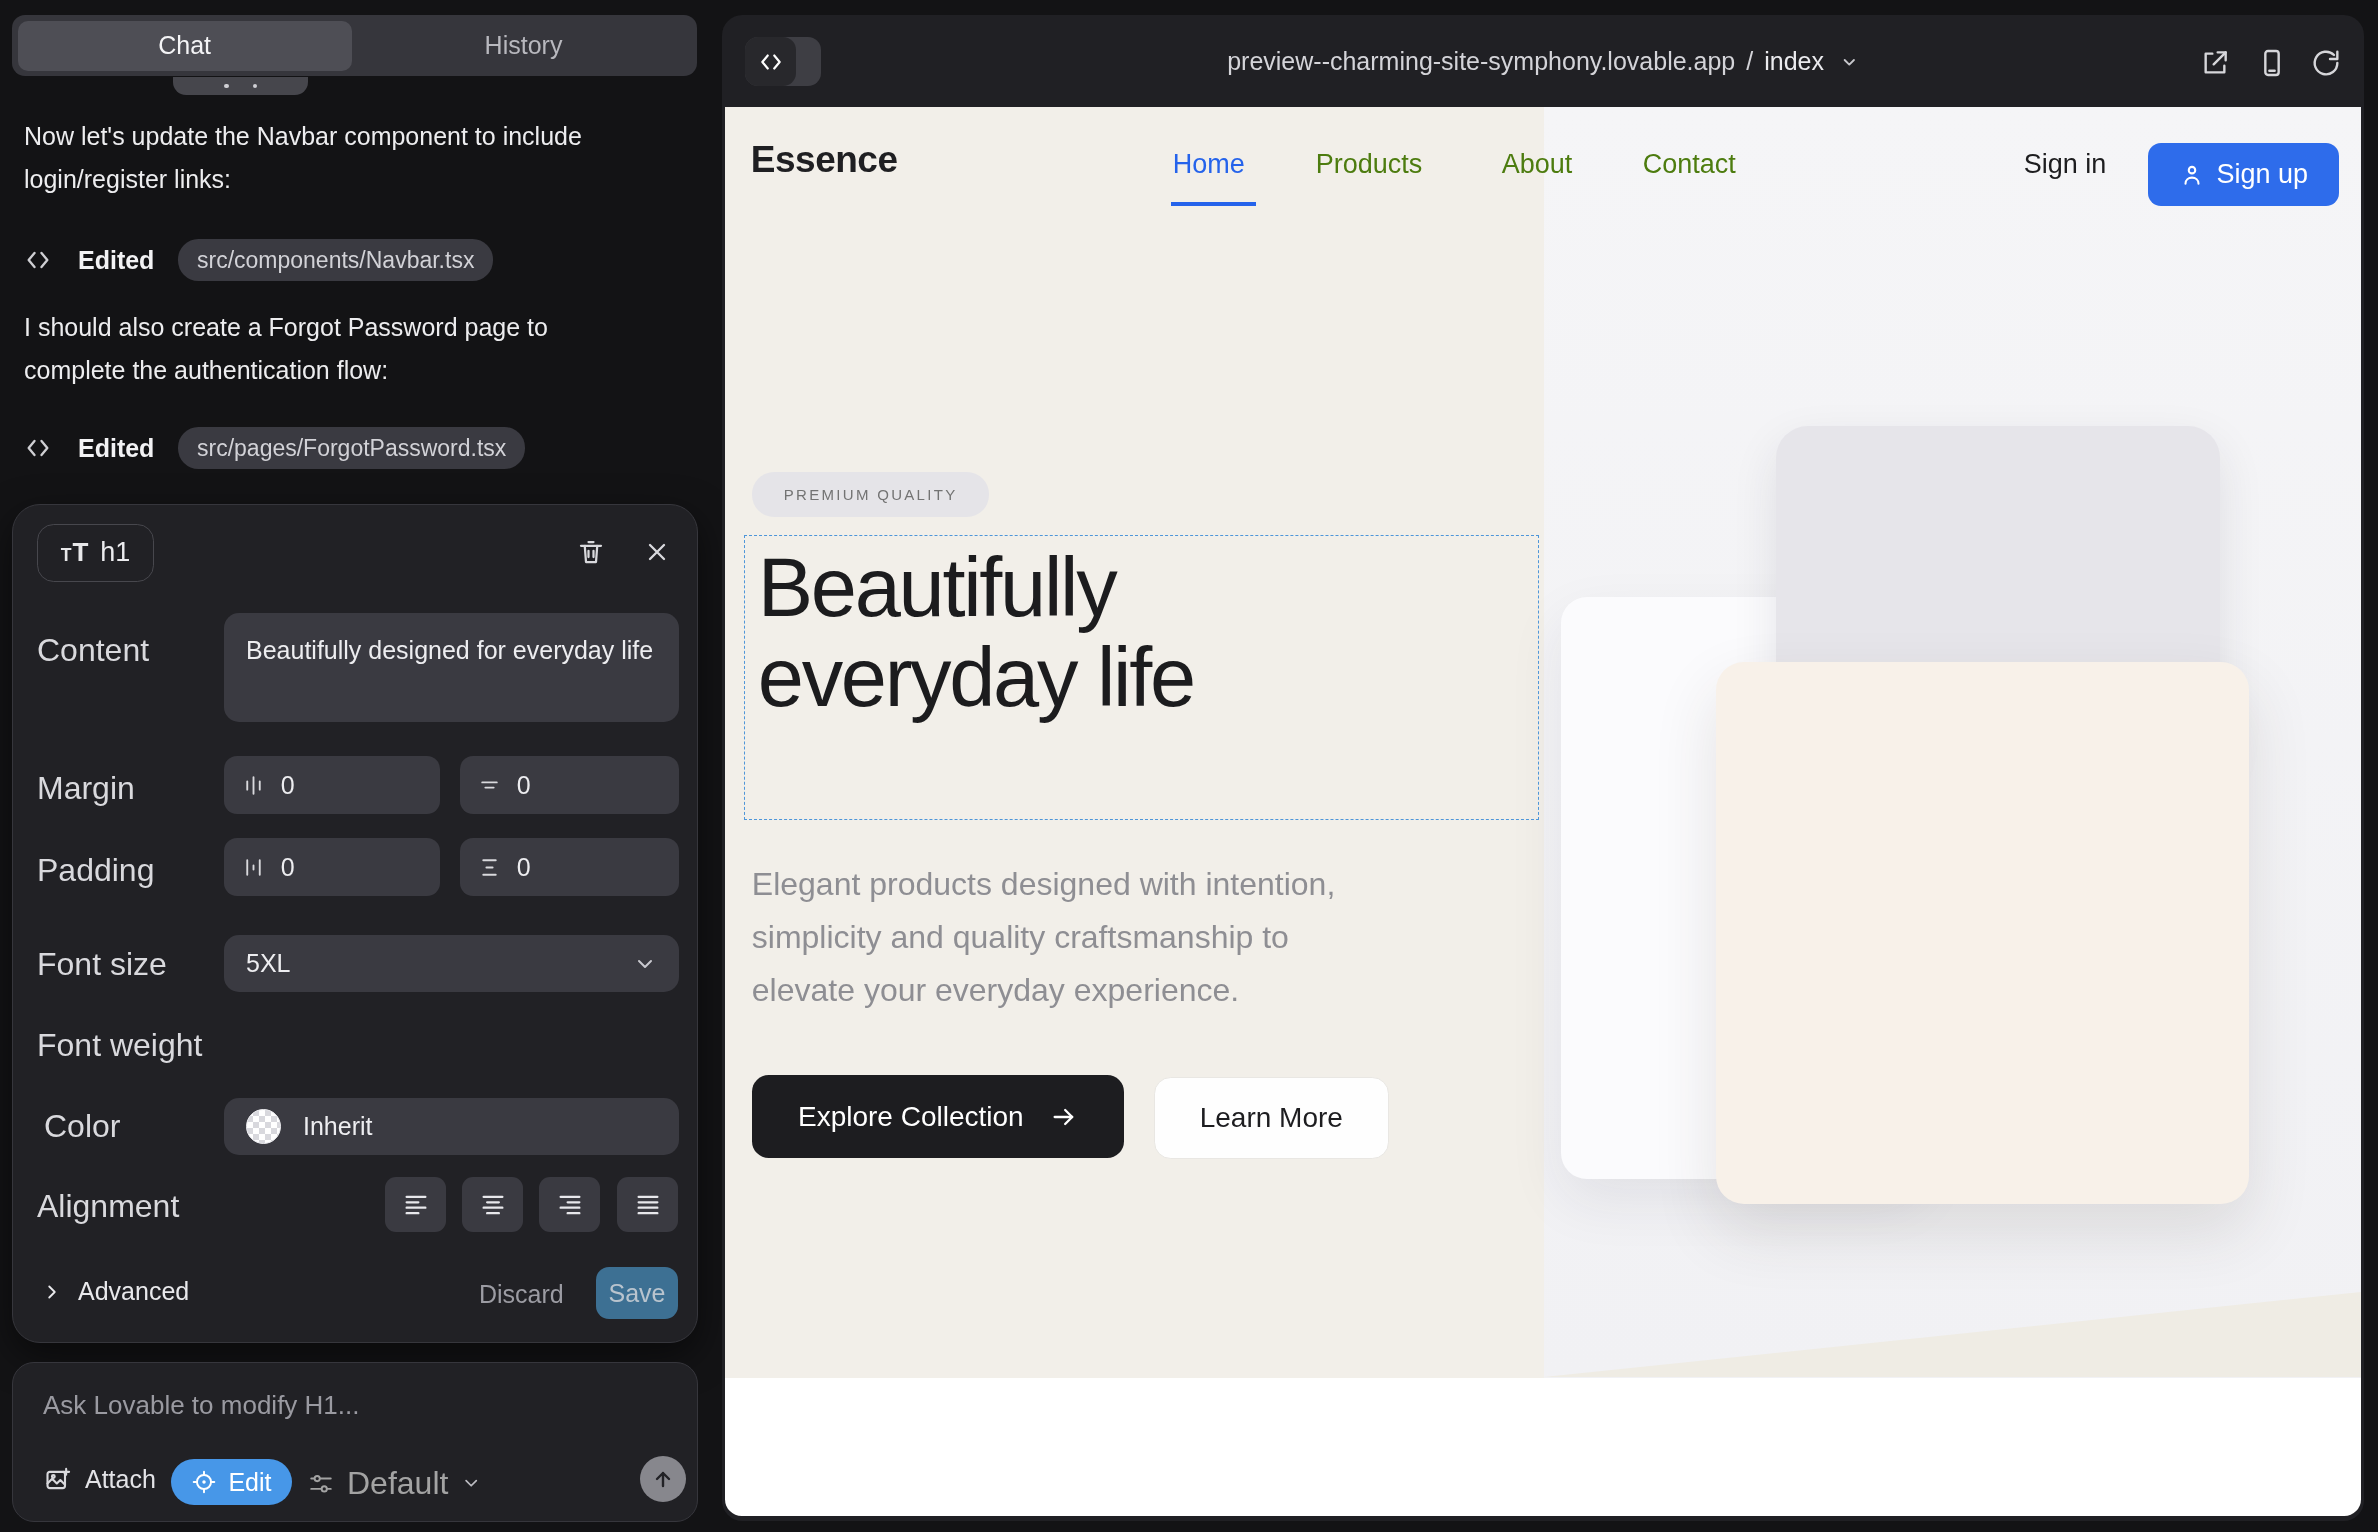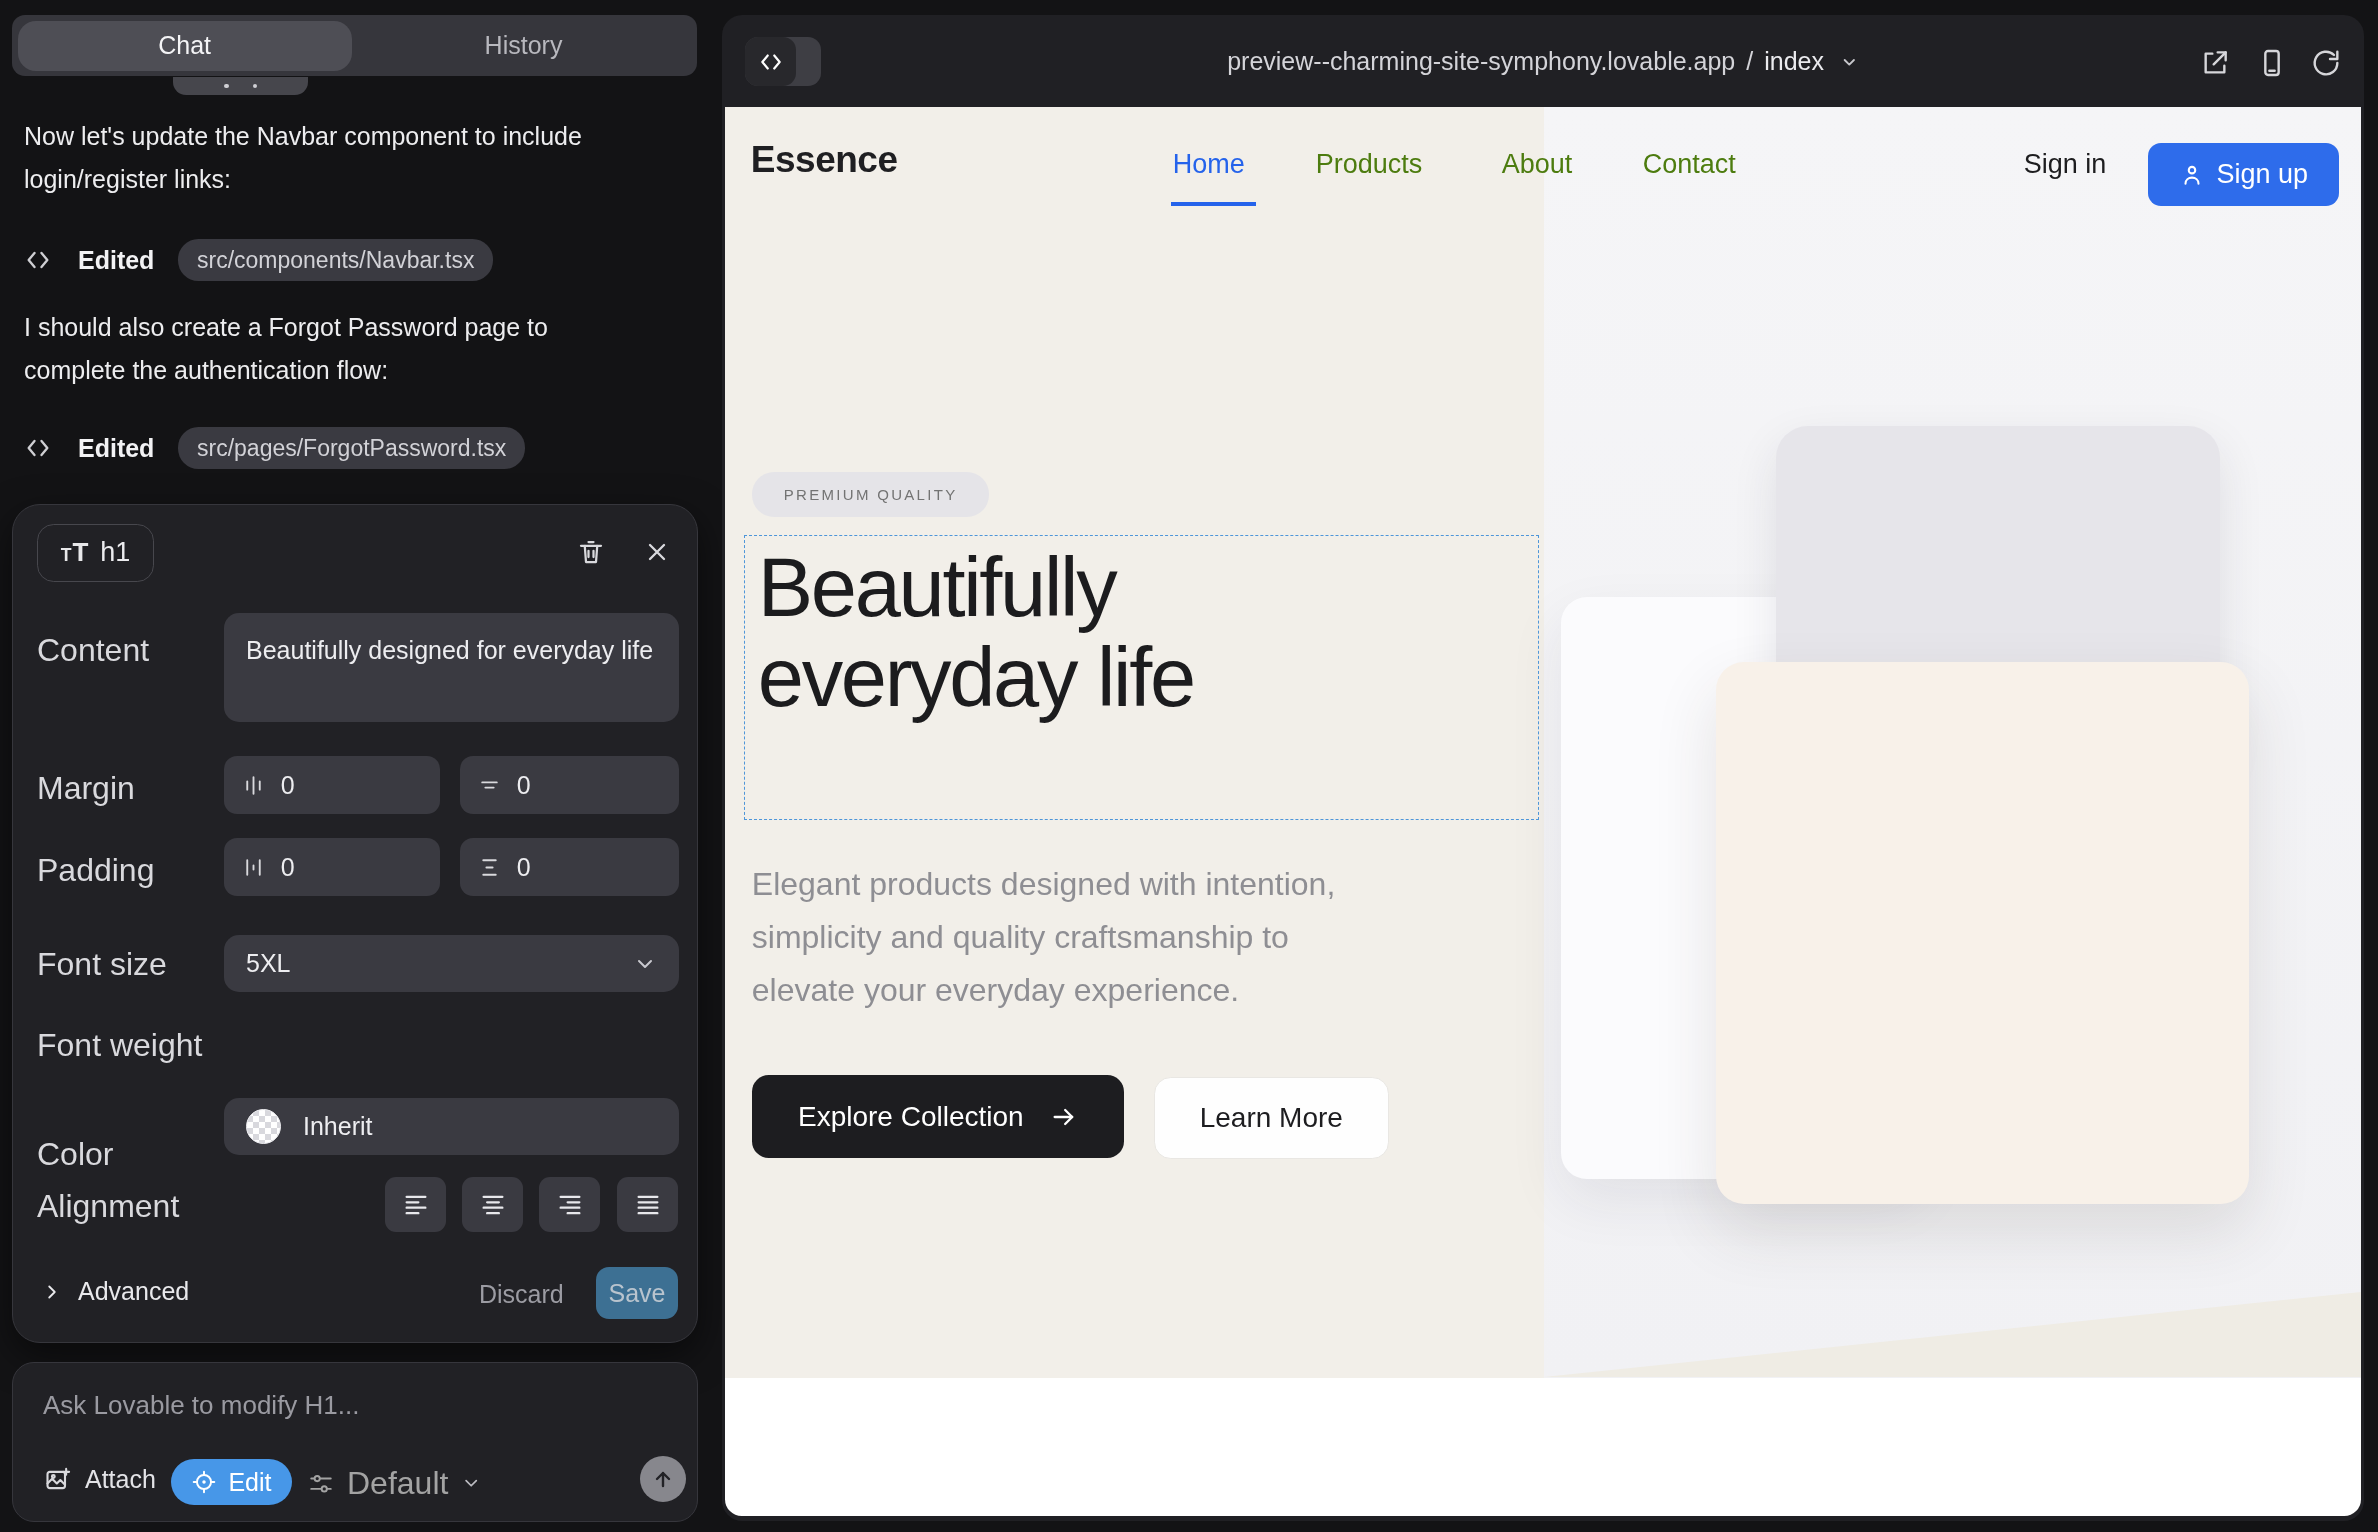--- a/index.html
+++ b/index.html
@@ -4,21 +4,21 @@
 <style>
   * { margin:0; padding:0; box-sizing:border-box; }
   html,body { background:#131315; }
   body { font-family:"Liberation Sans", sans-serif; }
   .app { position:relative; width:2378px; height:1532px; background:#131315; overflow:hidden; }
   svg { display:block; }
 
   
   .left { position:absolute; left:0; top:0; width:722px; height:1532px; }
   .tabbar { position:absolute; left:12px; top:15px; width:685px; height:61px; background:#36363c; border-radius:13px; }
-  .tab-chat { position:absolute; left:5.6px; top:5.6px; width:334px; height:50px; background:#4e4e55; border-radius:18px;
+  .tab-chat { position:absolute; left:5.6px; top:5.6px; width:334px; height:50px; background:#4e4e55; border-radius:10px;
     display:flex; align-items:center; justify-content:center; color:#f4f4f6; font-size:25px; font-weight:500; }
   .tab-history { position:absolute; left:343px; top:5.6px; width:337px; height:50px; display:flex; align-items:center; justify-content:center;
     color:#b8b8be; font-size:25px; }
   .scroll-remnant { position:absolute; left:173px; top:77px; width:135px; height:17.6px; background:#46464c; border-radius:0 0 13px 13px;
     display:flex; align-items:center; justify-content:center; gap:24px; }
   .scroll-remnant i { width:4.6px; height:4.6px; border-radius:50%; background:#cfcfd4; }
 
   .msg { position:absolute; left:24px; color:#ededef; font-size:25px; line-height:43px; width:573px; }
   .msg2 { width:612px; }
   .edited-row { position:absolute; left:24px; height:46px; display:flex; align-items:center; }
@@ -206,21 +206,21 @@
         <span>5XL</span>
         <span class="chev">
           <svg width="24" height="24" viewBox="0 0 24 24" fill="none" stroke="currentColor" stroke-width="2" stroke-linecap="round" stroke-linejoin="round">
               <path d="M6 9l6 6 6-6"></path>
             </svg>
         </span>
       </div>
 
       <div class="fld-label" style="top:524px;">Font weight</div>
 
-      <div class="fld-label" style="top:633px;">Color</div>
+      <div class="fld-label" style="top:605px;margin-left:7px;">Color</div>
       <div class="field select" style="left:211px; top:593px; width:455px; height:57px; gap:22px;">
         <span class="swatch"></span>
         <span>Inherit</span>
       </div>
 
       <div class="fld-label" style="top:685px;">Alignment</div>
       <div class="align-btn" style="left:372px;">
         <span>
             <svg width="28" height="28" viewBox="0 0 24 24" fill="none" stroke="currentColor" stroke-width="2" stroke-linecap="round">
               <path d="M4 5h16M4 9.7h10M4 14.3h16M4 19h10"></path>

